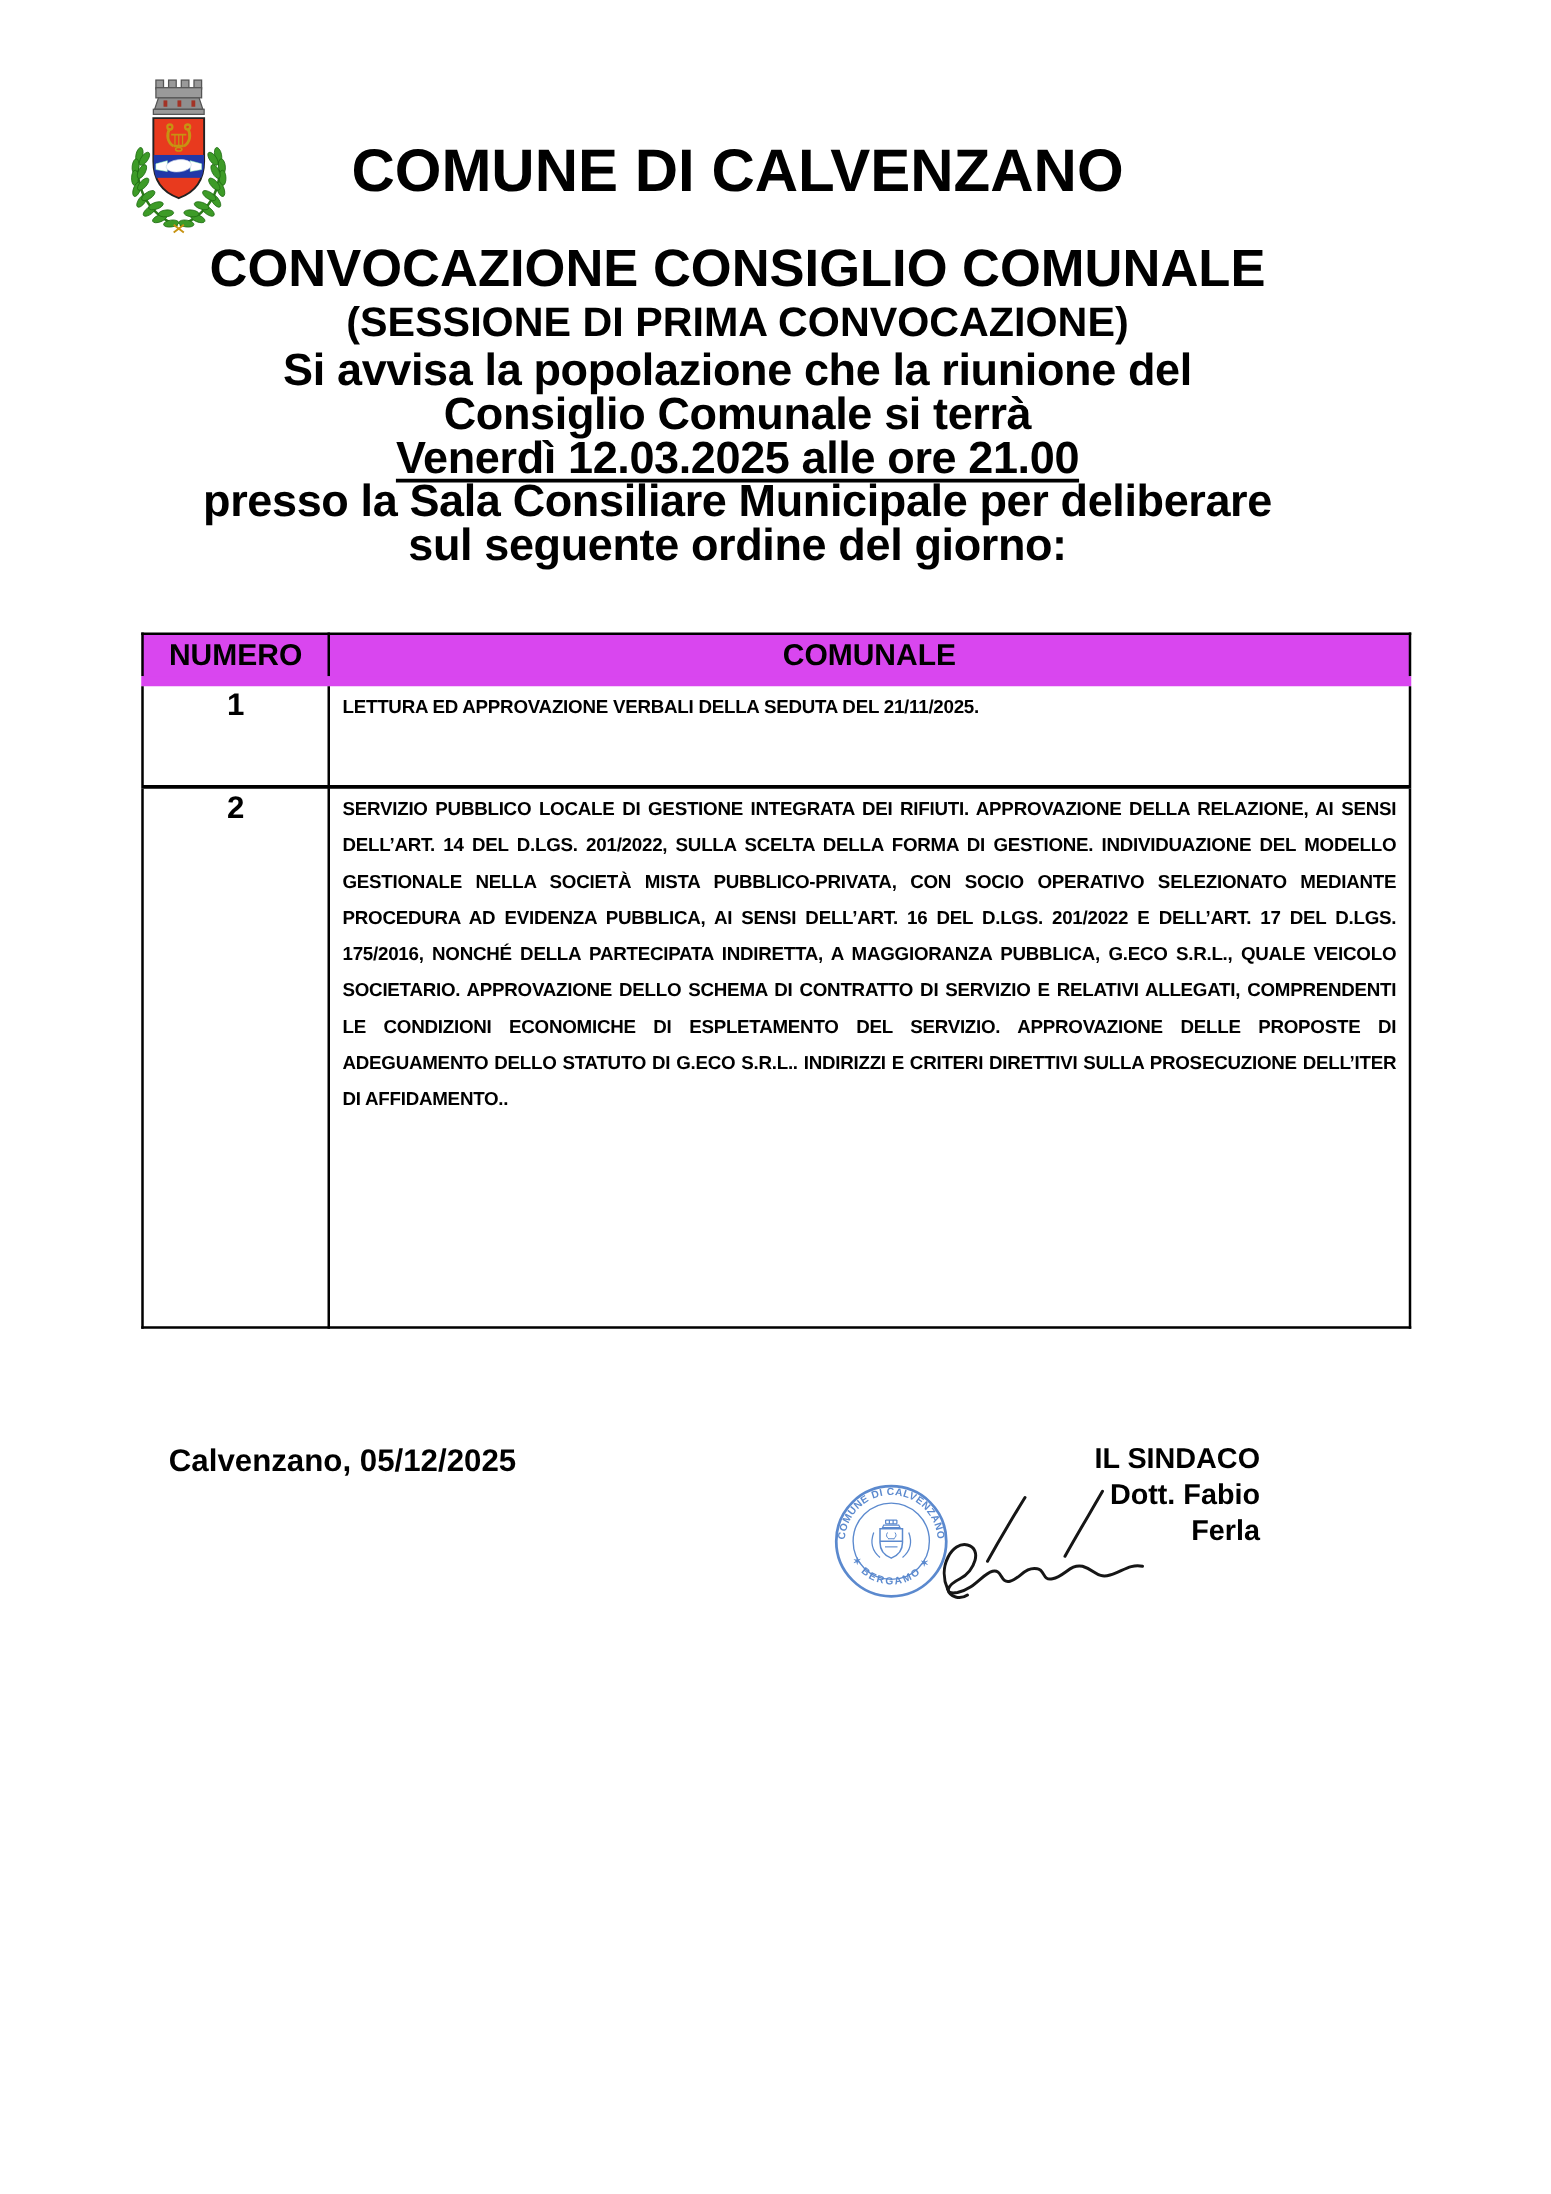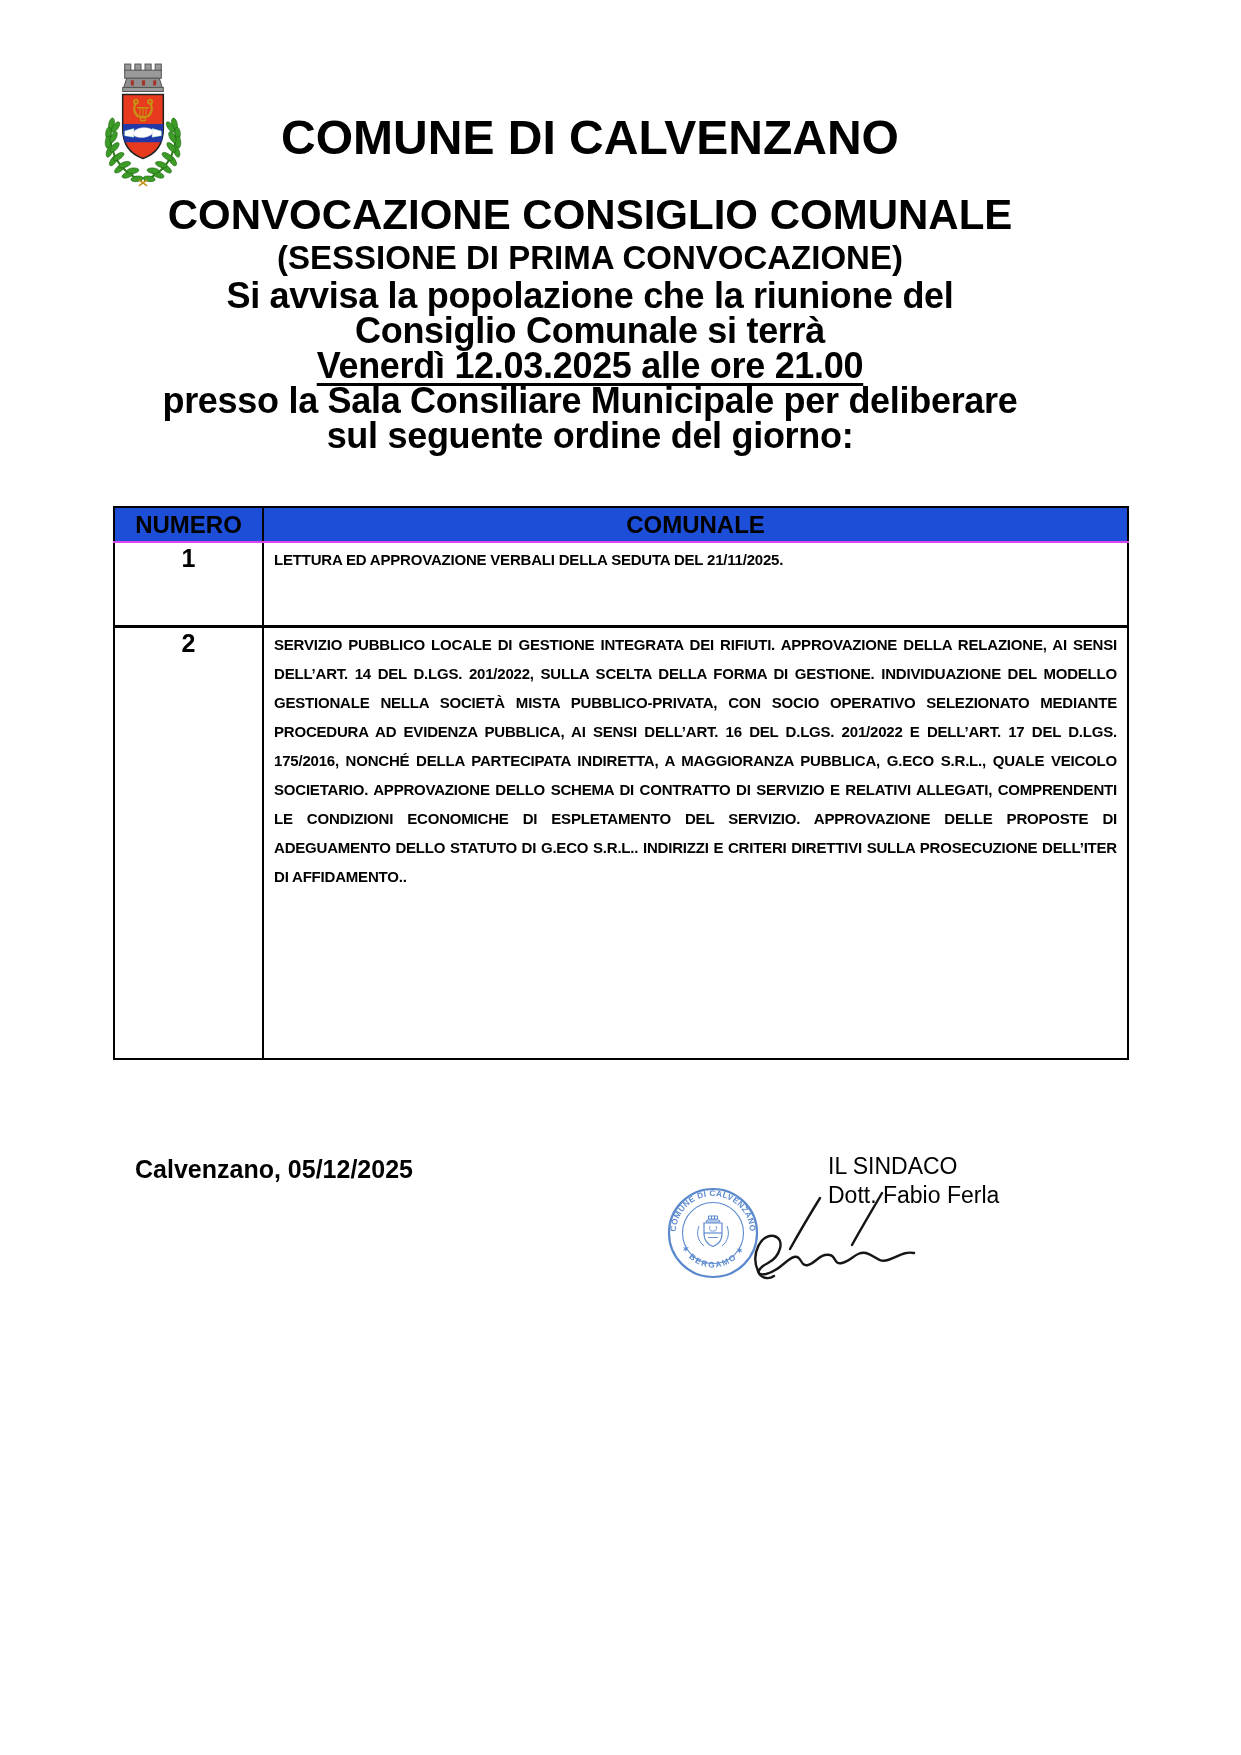--- a/index.html
+++ b/index.html
@@ -12,29 +12,29 @@
   .h1{font-size:48px;line-height:52px;letter-spacing:0px;}
   .h2{font-size:42px;line-height:47px;margin-top:27px;}
   .h3{font-size:33px;line-height:40px;}
   .hp{font-size:36px;line-height:35px;letter-spacing:-0.3px;}
   .hp-date{text-decoration:underline;text-decoration-thickness:3px;text-underline-offset:5px;}
 
   table.agenda{position:absolute;left:113px;top:506px;width:1014px;border-collapse:collapse;table-layout:fixed;}
   table.agenda col.c-num{width:149px;}
   table.agenda col.c-obj{width:865px;}
   table.agenda th, table.agenda td{border:2px solid #000;}
-  table.agenda thead th{height:31px;background:#1d4ed8;font-size:24px;font-weight:bold;text-align:center;border-bottom:2px solid #d946ef;}
+  table.agenda thead th{height:31px;background:#d946ef;font-size:24px;font-weight:bold;text-align:center;border-bottom:8px solid #d946ef;}
   table.agenda td{vertical-align:top;}
   td.num{text-align:center;vertical-align:middle;font-size:25px;font-weight:bold;}
   td.obj{font-size:15px;line-height:29px;font-weight:bold;text-align:justify;padding:2px 10px 4px 10px;letter-spacing:-0.2px;}
   tr.r1{height:84px;}
   tr.r2{height:433px;border-top:3px solid #000;}
 
   .placedate{position:absolute;left:135px;top:1155px;font-size:25px;font-weight:bold;}
-  .signer{position:absolute;left:828px;top:1152px;width:180px;text-align:left;font-size:23px;font-weight:normal;line-height:29px;}
+  .signer{position:absolute;left:828px;top:1152px;width:180px;text-align:right;font-size:23px;font-weight:bold;line-height:29px;}
   .stamp{position:absolute;left:666px;top:1185px;width:94px;height:96px;opacity:0.9;}
   .sig{position:absolute;left:742px;top:1183px;width:185px;height:100px;}
 </style>
 </head>
 <body>
 
 <div class="page">
 
   <svg class="crest" viewBox="0 0 90 128" aria-hidden="true">
     <g>

